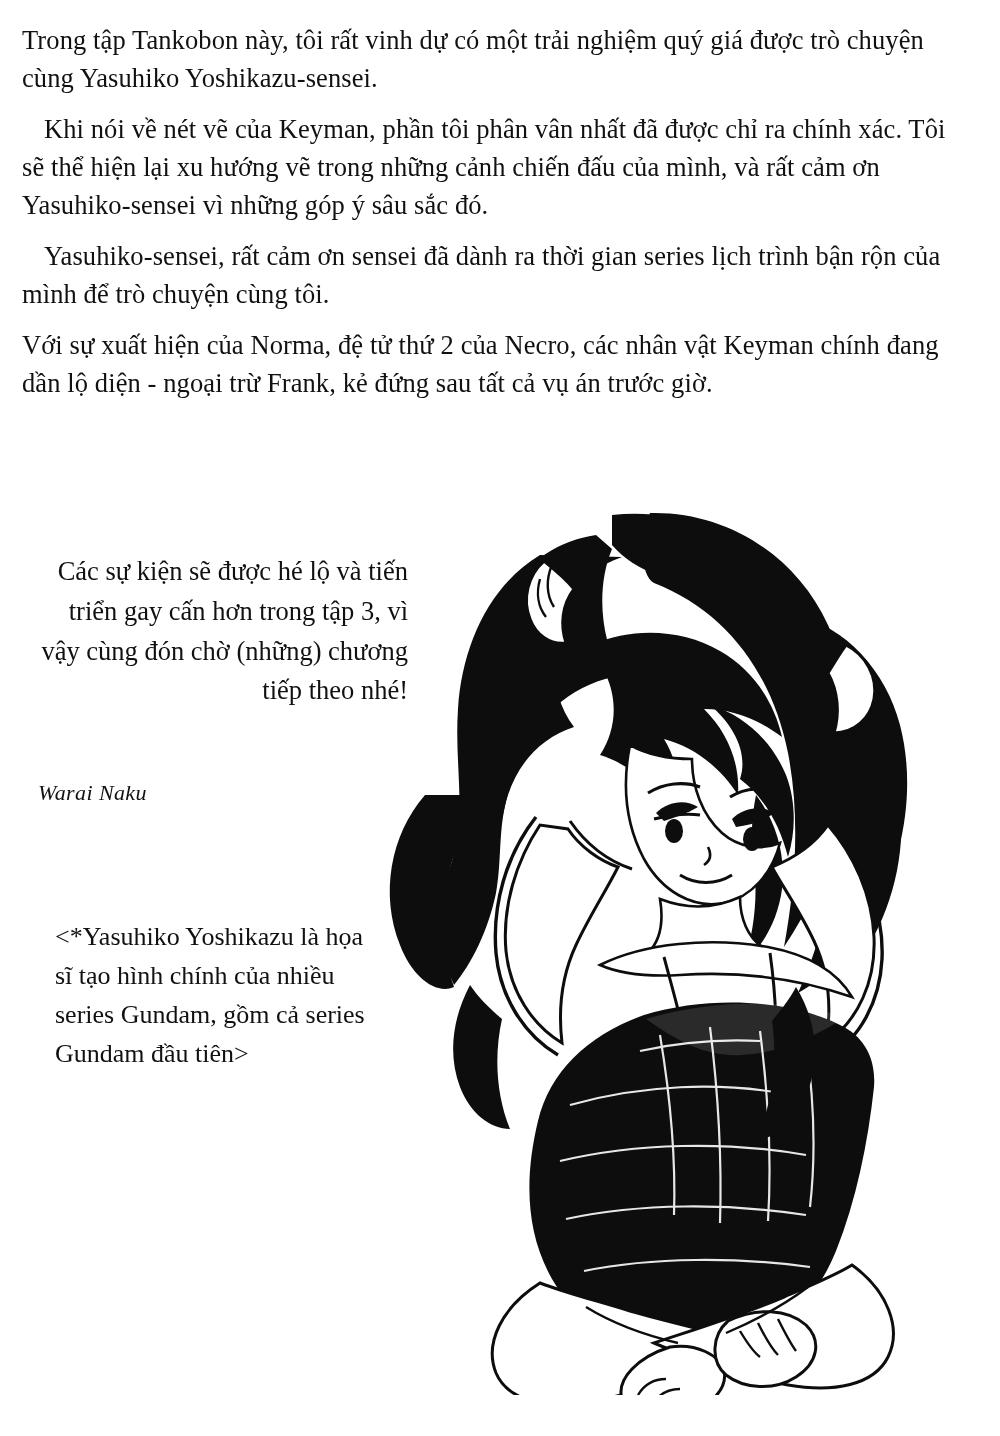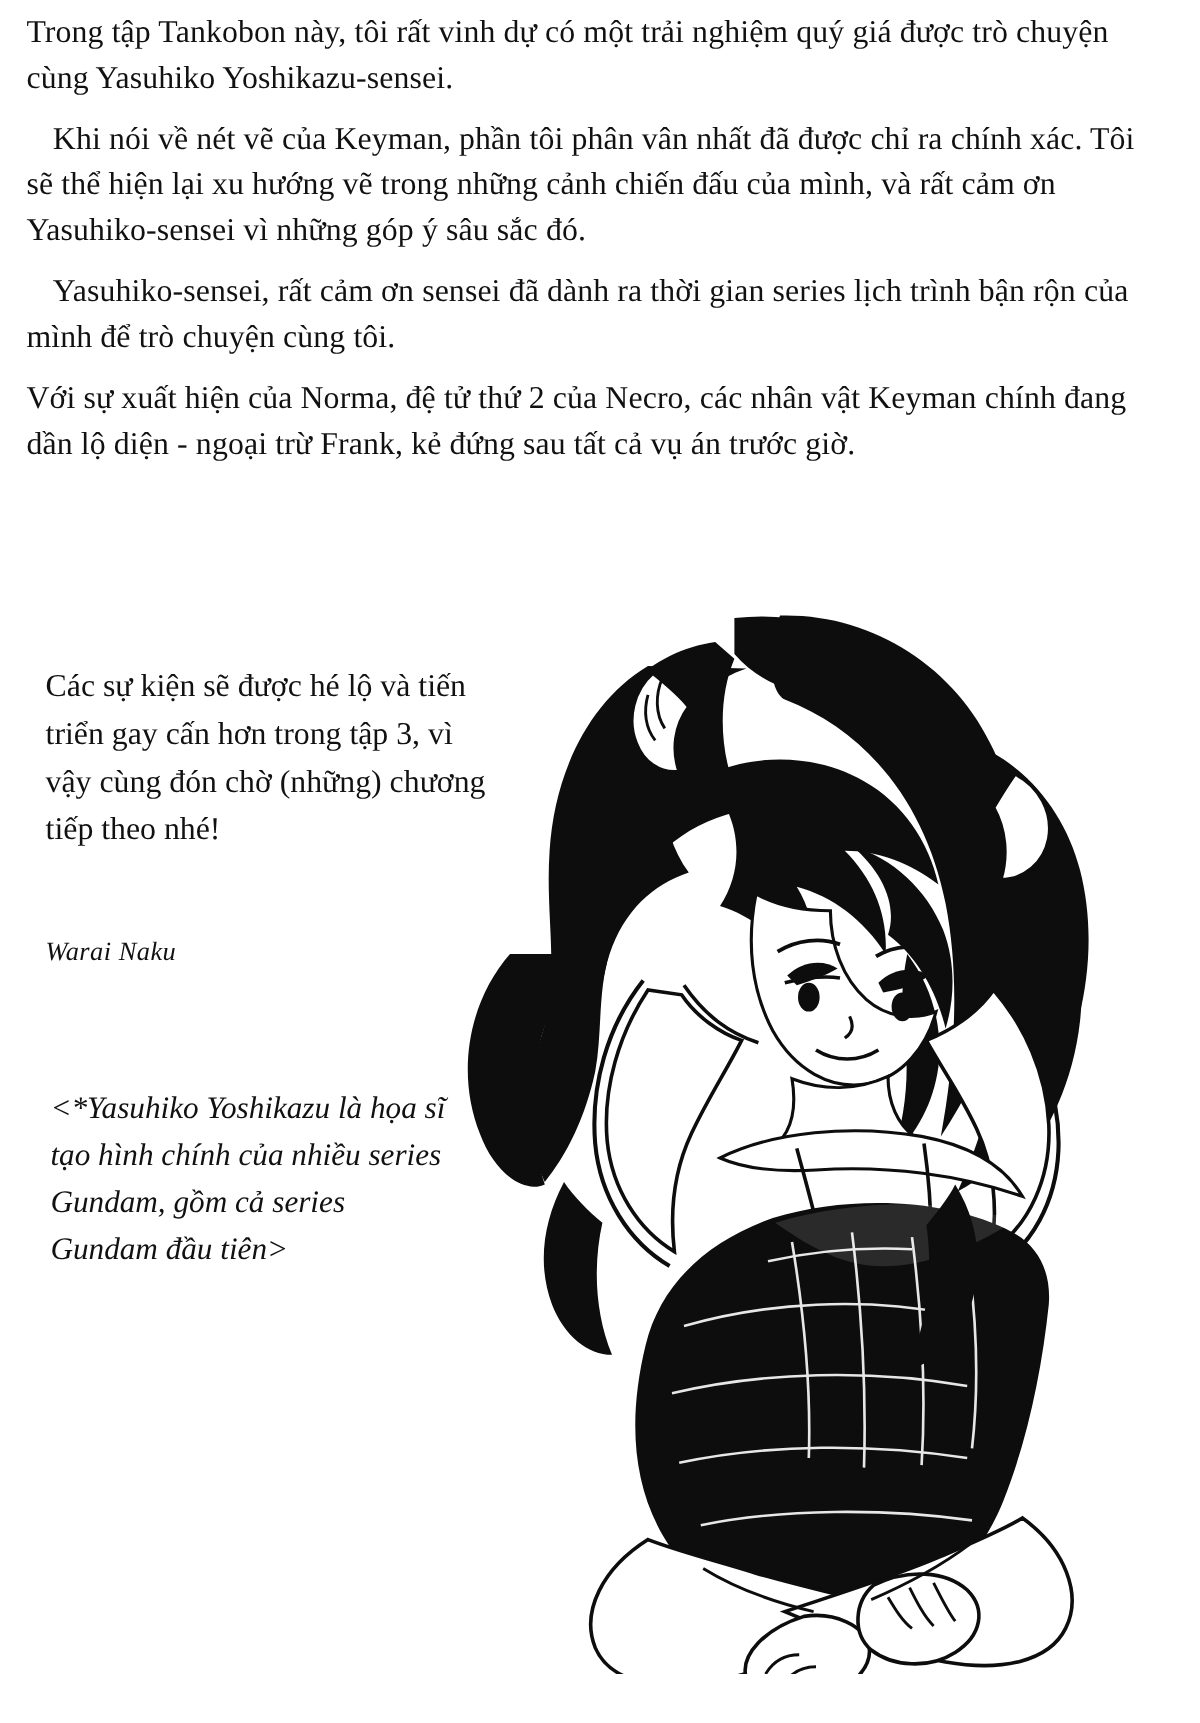--- a/index.html
+++ b/index.html
@@ -12,37 +12,38 @@
     width: 1000px;
     height: 1436px;
     background: #ffffff;
     overflow: hidden;
     font-family: "Liberation Serif", serif;
     color: #111111;
   }
   .text-col {
     position: absolute;
     left: 22px;
-    top: 8px;
+    top: 22px;
     width: 935px;
   }
   p.para {
     margin: 0 0 14px 0;
     font-size: 26.5px;
     line-height: 1.42;
     letter-spacing: 0.1px;
   }
   p.indent {
     text-indent: 22px;
   }
   .block-events {
     position: absolute;
     left: 38px;
     top: 552px;
     width: 370px;
+    text-align: right;
   }
   .block-events p {
     margin: 0;
     font-size: 26.5px;
     line-height: 1.5;
   }
   .signature {
     position: absolute;
     left: 38px;
     top: 780px;
@@ -52,22 +53,21 @@
   }
   .footnote {
     position: absolute;
     left: 38px;
     top: 900px;
     width: 345px;
     font-size: 26px;
     line-height: 1.5;
   }
   .footnote p {
-    margin: 4px;
-    font-style: italic;
+    margin: 17px;
   }
   .art {
     position: absolute;
     left: 240px;
     top: 495px;
     width: 740px;
     height: 900px;
   }
   .art svg {
     display: block;

